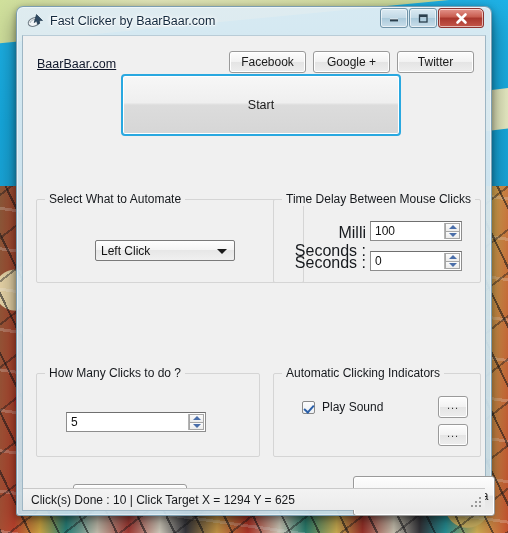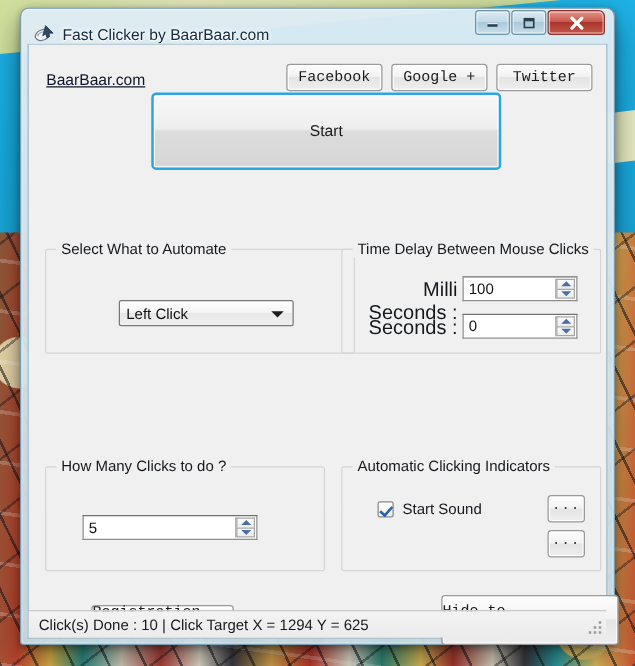--- a/index.html
+++ b/index.html
@@ -67,21 +67,21 @@
       0 0 0 1px rgba(255,255,255,.45) inset,
       0 10px 24px rgba(0,0,0,.45),
       0 2px 6px rgba(0,0,0,.35);
     padding: 0 5px 5px 5px;
   }
 
   #titlebar {
     position: relative;
     height: 28px;
     display: flex;
-    align-items: flex-end;
+    align-items: center;
     padding-left: 5px;
     border-radius: 6px 6px 0 0;
   }
   #app-icon {
     width: 17px; height: 16px;
     margin-right: 6px;
     position: relative;
     flex: none;
   }
   #title-text {
@@ -130,21 +130,21 @@
     cursor: pointer;
   }
 
   
   .btn {
     background: linear-gradient(180deg, #fdfdfd 0%, #f2f2f2 48%, #e4e4e4 50%, #eeeeee 100%);
     border: 1px solid #9a9a9a;
     border-radius: 3px;
     font-size: 12px;
     color: #1b1b1b;
-    font-family: Liberation Mono, monospace;
+    font-family: Liberation Sans, sans-serif;
     display: flex; align-items: center; justify-content: center;
     cursor: default;
     box-shadow: 0 0 0 1px #ffffff inset;
   }
 
   #social { position: absolute; right: 11px; top: 15px; display: flex; gap: 7px; }
   #btn-facebook { width: 77px; height: 22px; }
   #btn-google   { width: 77px; height: 22px; }
   #btn-twitter  { width: 77px; height: 22px; }
 
@@ -169,21 +169,21 @@
   }
   .group > .legend {
     position: absolute; top: -8px; left: 8px;
     background: #f0f0f0;
     padding: 0 4px;
     font-size: 12px;
     color: #16191d;
     white-space: nowrap;
   }
 
-  #grp-automate  { left: 13px;  top: 163px; width: 248px; height: 84px; }
+  #grp-automate  { left: 13px;  top: 163px; width: 268px; height: 84px; }
   #grp-delay     { left: 250px; top: 163px; width: 208px; height: 84px; }
   #grp-shortcut  { left: 13px;  top: 260px; width: 445px; height: 64px; }
   #grp-howmany   { left: 13px;  top: 337px; width: 224px; height: 84px; }
   #grp-indicators{ left: 250px; top: 337px; width: 208px; height: 84px; }
 
   
   #combo-action {
     position: absolute; left: 58px; top: 40px;
     width: 140px; height: 21px;
     background: linear-gradient(180deg, #fefefe 0%, #f4f4f4 48%, #e7e7e7 50%, #f0f0f0 100%);
@@ -403,21 +403,21 @@
               </div>
           </div>
         </div>
       </div>
 
       <div class="group" id="grp-indicators">
         <span class="legend">Automatic Clicking Indicators</span>
 
         <div class="chk-row" style="left:28px; top:26px;">
           <span class="chk checked"></span>
-          <span class="chk-label">Start Sound</span>
+          <span class="chk-label">Play Sound</span>
         </div>
         <div class="btn dots-btn" style="left:164px; top:22px;">...</div>
 
         <div class="btn dots-btn" style="left:164px; top:50px;">...</div>
       </div>
 
       <div class="btn" id="btn-registration">Registration Key...</div>
       <div class="btn" id="btn-hide">Hide to Notification Area</div>
 
       <div id="statusbar">

